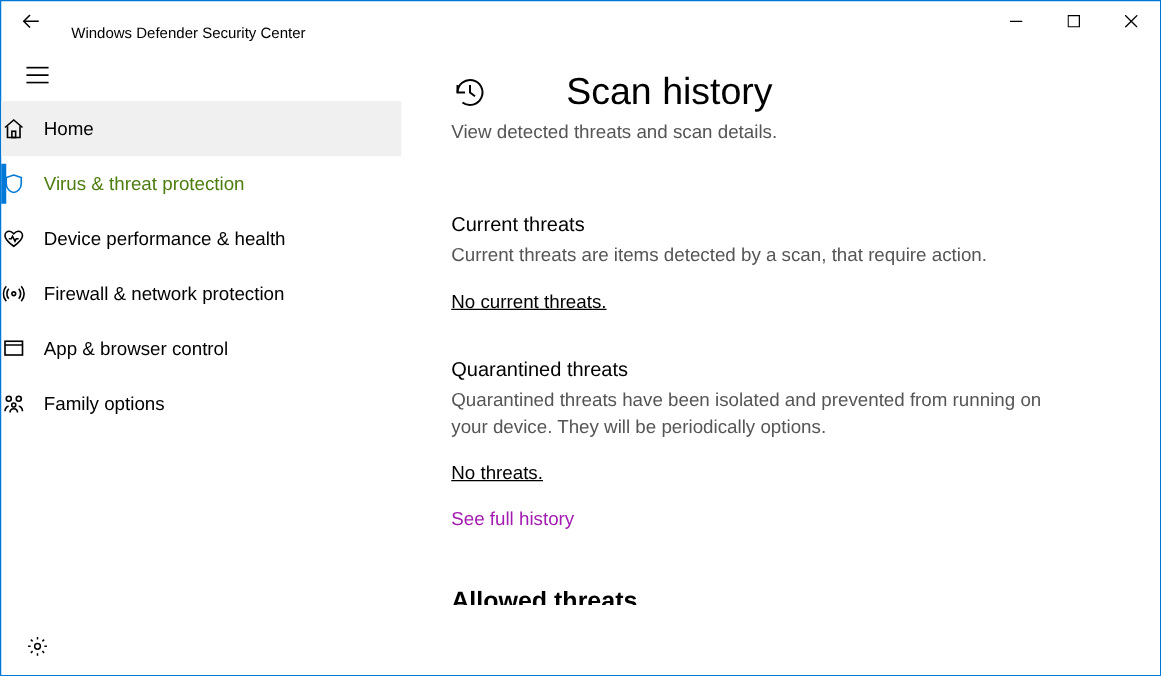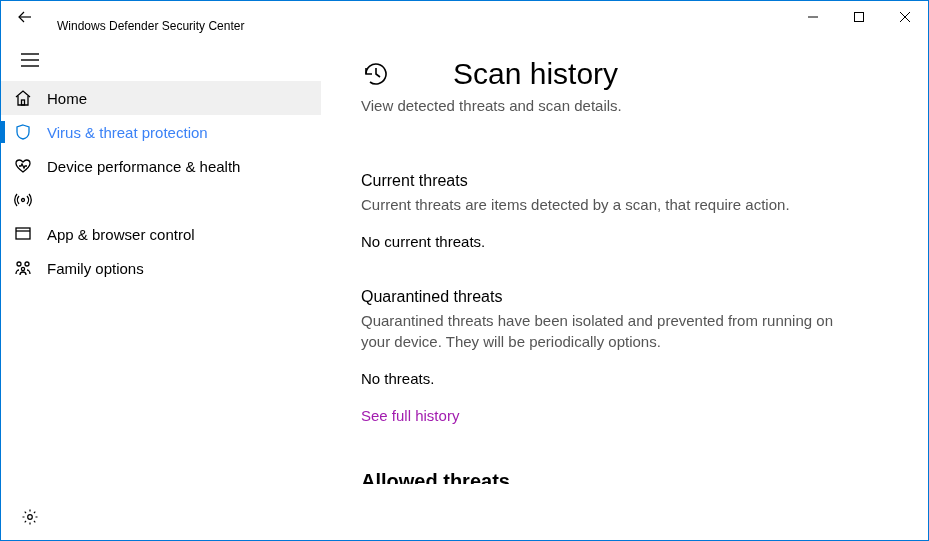--- a/index.html
+++ b/index.html
@@ -42,33 +42,33 @@
   .sidebar {
     width: 320px;
     display:flex; flex-direction:column;
     padding-top: 6px;
   }
   .hamburger {
     padding: 14px 20px 14px 20px;
   }
   .nav-item {
     display:flex; align-items:center;
-    height: 34px;
-    padding-left: 12px;
+    height: 44px;
+    padding-left: 0;
     font-size: 15px;
     color:#000;
     position:relative;
   }
   .nav-item .icon-slot {
     width: 20px; height:20px;
     display:flex; align-items:center; justify-content:center;
     margin-right: 14px;
   }
   .nav-item.hover { background:#f0f0f0; }
-  .nav-item.active { color:#3b82f6; }
+  .nav-item.active { color:#4d7c0f; }
   .nav-item.active::before {
     content:""; position:absolute; left:0; top:6px; bottom:6px; width:4px; background:#0078d7;
   }
   .nav-item.active .icon-slot svg { stroke:#0078d7; }
   .settings-gear {
     margin-top:auto;
     padding: 14px 0 14px 20px;
   }
   .main {
     flex:1;
@@ -98,20 +98,21 @@
   .section-desc {
     font-size: 15px;
     color:#555;
     margin-bottom: 18px;
     line-height: 1.4;
     max-width: 480px;
   }
   .section-body {
     font-size: 15px;
     margin-bottom: 38px;
+    text-decoration: underline;
   }
   .link {
     color:#a21caf;
     font-size: 15px;
     margin-top: 12px;
     margin-bottom: 40px;
   }
   .partial-title {
     font-size: 20px;
     font-weight: 700;
@@ -194,20 +195,21 @@
     <div class="nav-item">
       <span class="icon-slot">
         <svg width="18" height="18" viewBox="0 0 18 18" fill="none" stroke="#000" stroke-width="1.3">
           <circle cx="9" cy="9" r="1.5"></circle>
           <path d="M5 13 A6 6 0 0 1 5 5"></path>
           <path d="M13 5 A6 6 0 0 1 13 13"></path>
           <path d="M3 15 A9 9 0 0 1 3 3"></path>
           <path d="M15 3 A9 9 0 0 1 15 15"></path>
         </svg>
       </span>
+      <span>Firewall &amp; network protection</span>
     </div>
 
     <div class="nav-item">
       <span class="icon-slot">
         <svg width="18" height="18" viewBox="0 0 18 18" fill="none" stroke="#000" stroke-width="1.3">
           <rect x="2" y="3" width="14" height="11"></rect>
             <line x1="2" y1="6" x2="16" y2="6"></line>
         </svg>
       </span>
       <span>App &amp; browser control</span>

